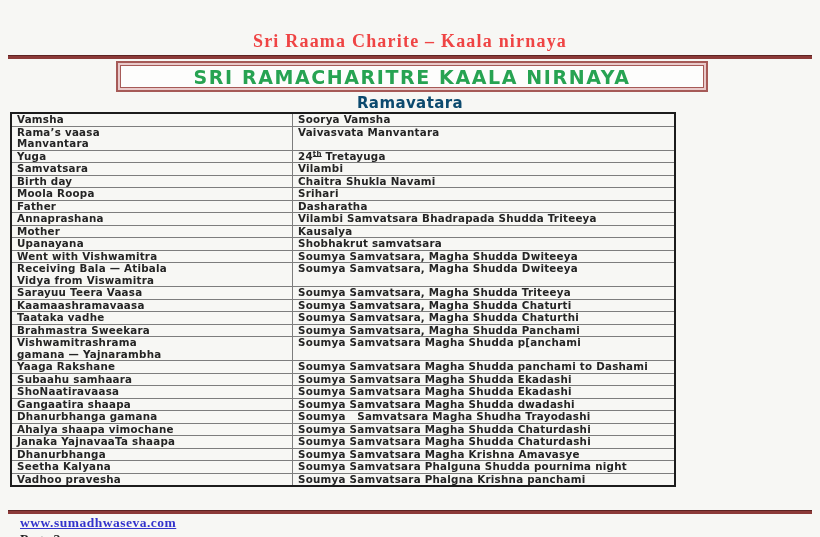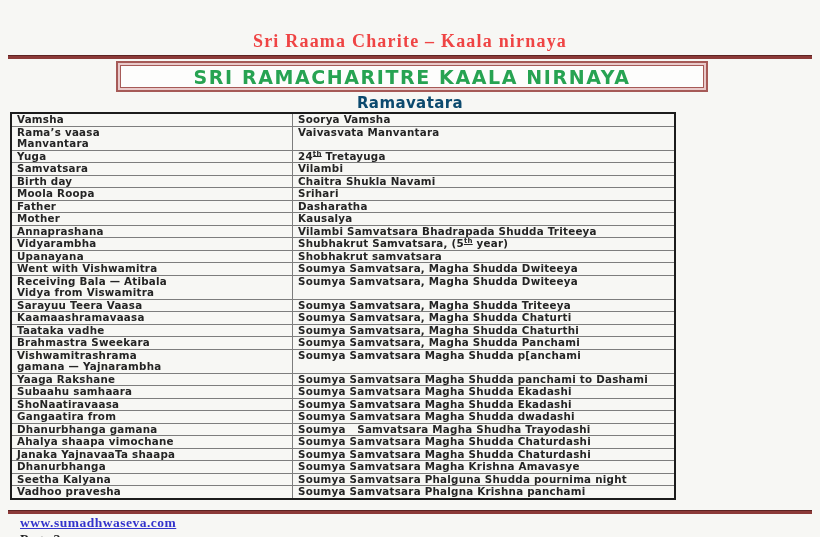--- a/index.html
+++ b/index.html
@@ -99,30 +99,26 @@
       </tr>
       <tr>
         <td class="label-cell">Moola Roopa</td>
         <td class="value-cell">Srihari</td>
       </tr>
       <tr>
         <td class="label-cell">Father</td>
         <td class="value-cell">Dasharatha</td>
       </tr>
       <tr>
+        <td class="label-cell">Annaprashana</td>
+        <td class="value-cell">Vilambi Samvatsara Bhadrapada Shudda Triteeya</td>
+      </tr>
+      <tr>
         <td class="label-cell">Mother</td>
         <td class="value-cell">Kausalya</td>
-      </tr>
-      <tr>
-        <td class="label-cell">Annaprashana</td>
-        <td class="value-cell">Vilambi Samvatsara Bhadrapada Shudda Triteeya</td>
-      </tr>
-      <tr>
-        <td class="label-cell">Vidyarambha</td>
-        <td class="value-cell">Shubhakrut Samvatsara, (5<sup>th</sup> year)</td>
       </tr>
       <tr>
         <td class="label-cell">Upanayana</td>
         <td class="value-cell">Shobhakrut samvatsara</td>
       </tr>
       <tr>
         <td class="label-cell">Went with Vishwamitra</td>
         <td class="value-cell">Soumya Samvatsara, Magha Shudda Dwiteeya</td>
       </tr>
       <tr class="tall">
@@ -157,21 +153,21 @@
       </tr>
       <tr>
         <td class="label-cell">Subaahu samhaara</td>
         <td class="value-cell">Soumya Samvatsara Magha Shudda Ekadashi</td>
       </tr>
       <tr>
         <td class="label-cell">ShoNaatiravaasa</td>
         <td class="value-cell">Soumya Samvatsara Magha Shudda Ekadashi</td>
       </tr>
       <tr>
-        <td class="label-cell">Gangaatira from</td>
+        <td class="label-cell">Gangaatira shaapa</td>
         <td class="value-cell">Soumya Samvatsara Magha Shudda dwadashi</td>
       </tr>
       <tr>
         <td class="label-cell small">Dhanurbhanga gamana</td>
         <td class="value-cell">Soumya   Samvatsara Magha Shudha Trayodashi</td>
       </tr>
       <tr>
         <td class="label-cell small">Ahalya shaapa vimochane</td>
         <td class="value-cell">Soumya Samvatsara Magha Shudda Chaturdashi</td>
       </tr>

